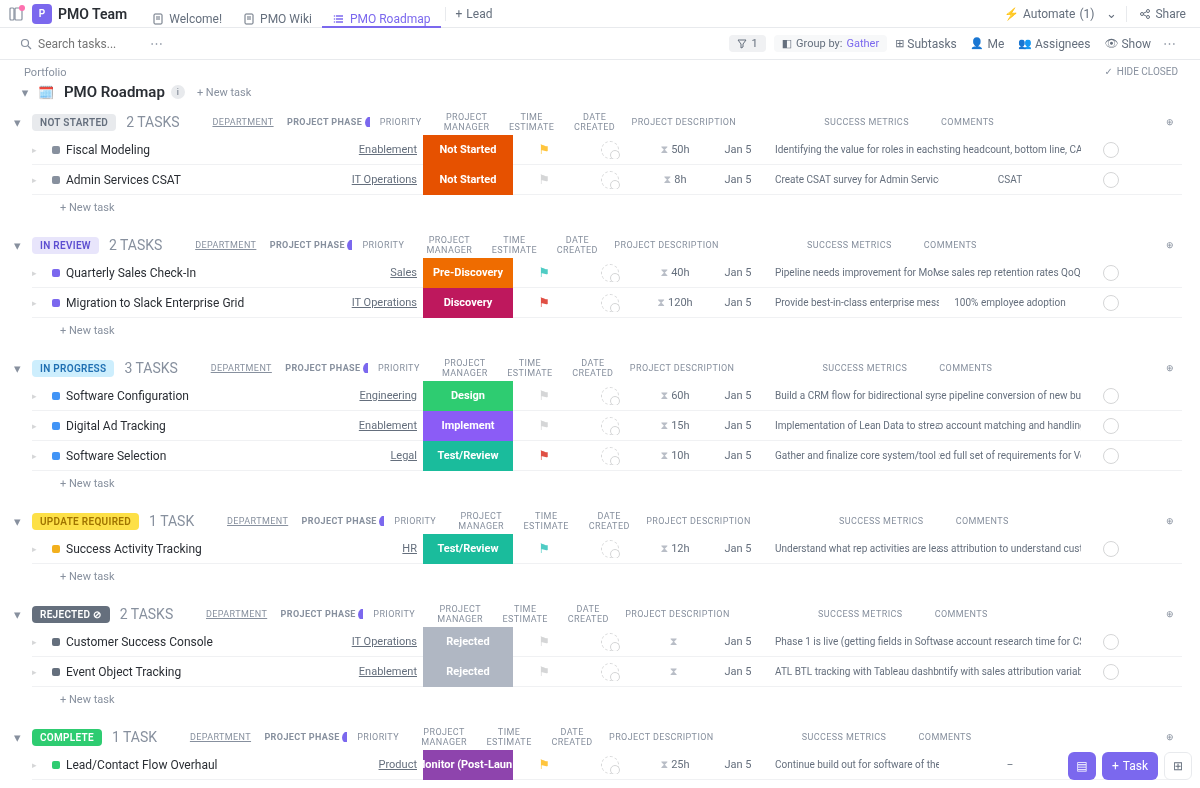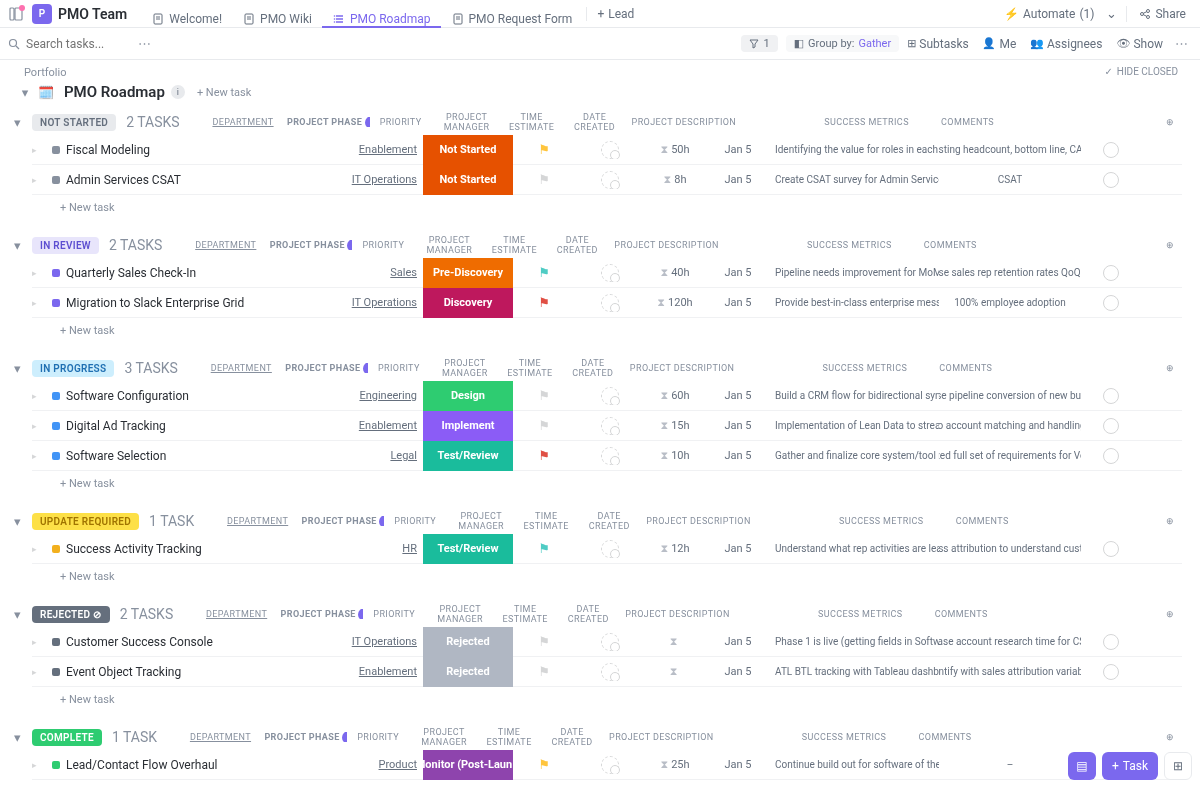--- a/index.html
+++ b/index.html
@@ -13,21 +13,21 @@
 .tabs { display: flex; height: 28px; align-items: flex-end; }
 .tab { display: flex; align-items: center; padding: 0 10px; color: #656f7d; font-size: 12px; cursor: pointer; gap: 4px; border-bottom: 2px solid transparent; }
 .tab.active { color: #7b68ee; border-bottom-color: #7b68ee; }
 .tab-icon { width: 14px; height: 14px; display: inline-flex; align-items: center; justify-content: center; }
 .view-add { display: flex; align-items: center; color: #656f7d; padding: 0 10px; gap: 4px; cursor: pointer; font-size: 12px; border-left: 1px solid #e8eaed; margin-left: 4px; }
 .spacer { flex: 1; }
 .automate { display: flex; align-items: center; gap: 4px; color: #656f7d; font-size: 12px; padding: 0 8px; cursor: pointer; }
 .chev { width: 18px; display: flex; align-items: center; justify-content: center; color: #656f7d; cursor: pointer; }
 .share { display: flex; align-items: center; gap: 4px; font-size: 12px; color: #656f7d; cursor: pointer; padding: 0 6px; }
 
-.toolbar { display: flex; align-items: center; height: 32px; padding: 0 8px; border-bottom: 1px solid #e8eaed; gap: 8px; }
+.toolbar { display: flex; align-items: center; height: 32px; padding: 0 20px; border-bottom: 1px solid #e8eaed; gap: 8px; }
 .search-box { display: flex; align-items: center; gap: 6px; color: #87909e; flex: 0 0 auto; }
 .search-box input { border: none; outline: none; font-size: 12px; width: 100px; }
 .dots-btn { color: #87909e; cursor: pointer; padding: 0 4px; }
 .filter-chip { background: #f0f1f3; border-radius: 4px; font-size: 11px; padding: 2px 8px; color: #656f7d; display: flex; align-items: center; gap: 4px; margin-left: auto; }
 .groupby-chip { background: #f7f8f9; border-radius: 4px; padding: 2px 8px; font-size: 11px; display: flex; gap: 4px; align-items: center; color: #656f7d; }
 .groupby-chip .val { color: #7b68ee; }
 .tb-link { font-size: 12px; color: #656f7d; cursor: pointer; display: flex; align-items: center; gap: 3px; }
 
 .breadcrumb { padding: 6px 24px 0; font-size: 11px; color: #87909e; }
 .list-header { display: flex; align-items: center; padding: 4px 18px 8px; gap: 6px; }
@@ -127,30 +127,20 @@
           <svg width="12" height="12" viewBox="0 0 12 12">
             <line x1="3" y1="3" x2="10" y2="3" stroke="currentColor" stroke-width="1.5"></line>
             <line x1="3" y1="6" x2="10" y2="6" stroke="currentColor" stroke-width="1.5"></line>
             <line x1="3" y1="9" x2="10" y2="9" stroke="currentColor" stroke-width="1.5"></line>
             <circle cx="1.5" cy="3" r=".8" fill="currentColor"></circle>
             <circle cx="1.5" cy="6" r=".8" fill="currentColor"></circle>
             <circle cx="1.5" cy="9" r=".8" fill="currentColor"></circle>
           </svg>
         </span>
         <span>PMO Roadmap</span>
-      </div>
-      <div class="tab">
-        <span class="tab-icon">
-          <svg width="12" height="12" viewBox="0 0 12 12">
-            <rect x="2" y="1" width="8" height="10" rx="1" fill="none" stroke="currentColor"></rect>
-            <line x1="4" y1="4" x2="8" y2="4" stroke="currentColor"></line>
-            <line x1="4" y1="6" x2="8" y2="6" stroke="currentColor"></line>
-          </svg>
-        </span>
-        <span>PMO Request Form</span>
       </div>
     </div>
   <div class="view-add">
     <span>+</span>
     <span>Lead</span>
   </div>
   <div class="spacer"></div>
   <div class="automate">
     <span>⚡</span>
     <span>Automate</span>

